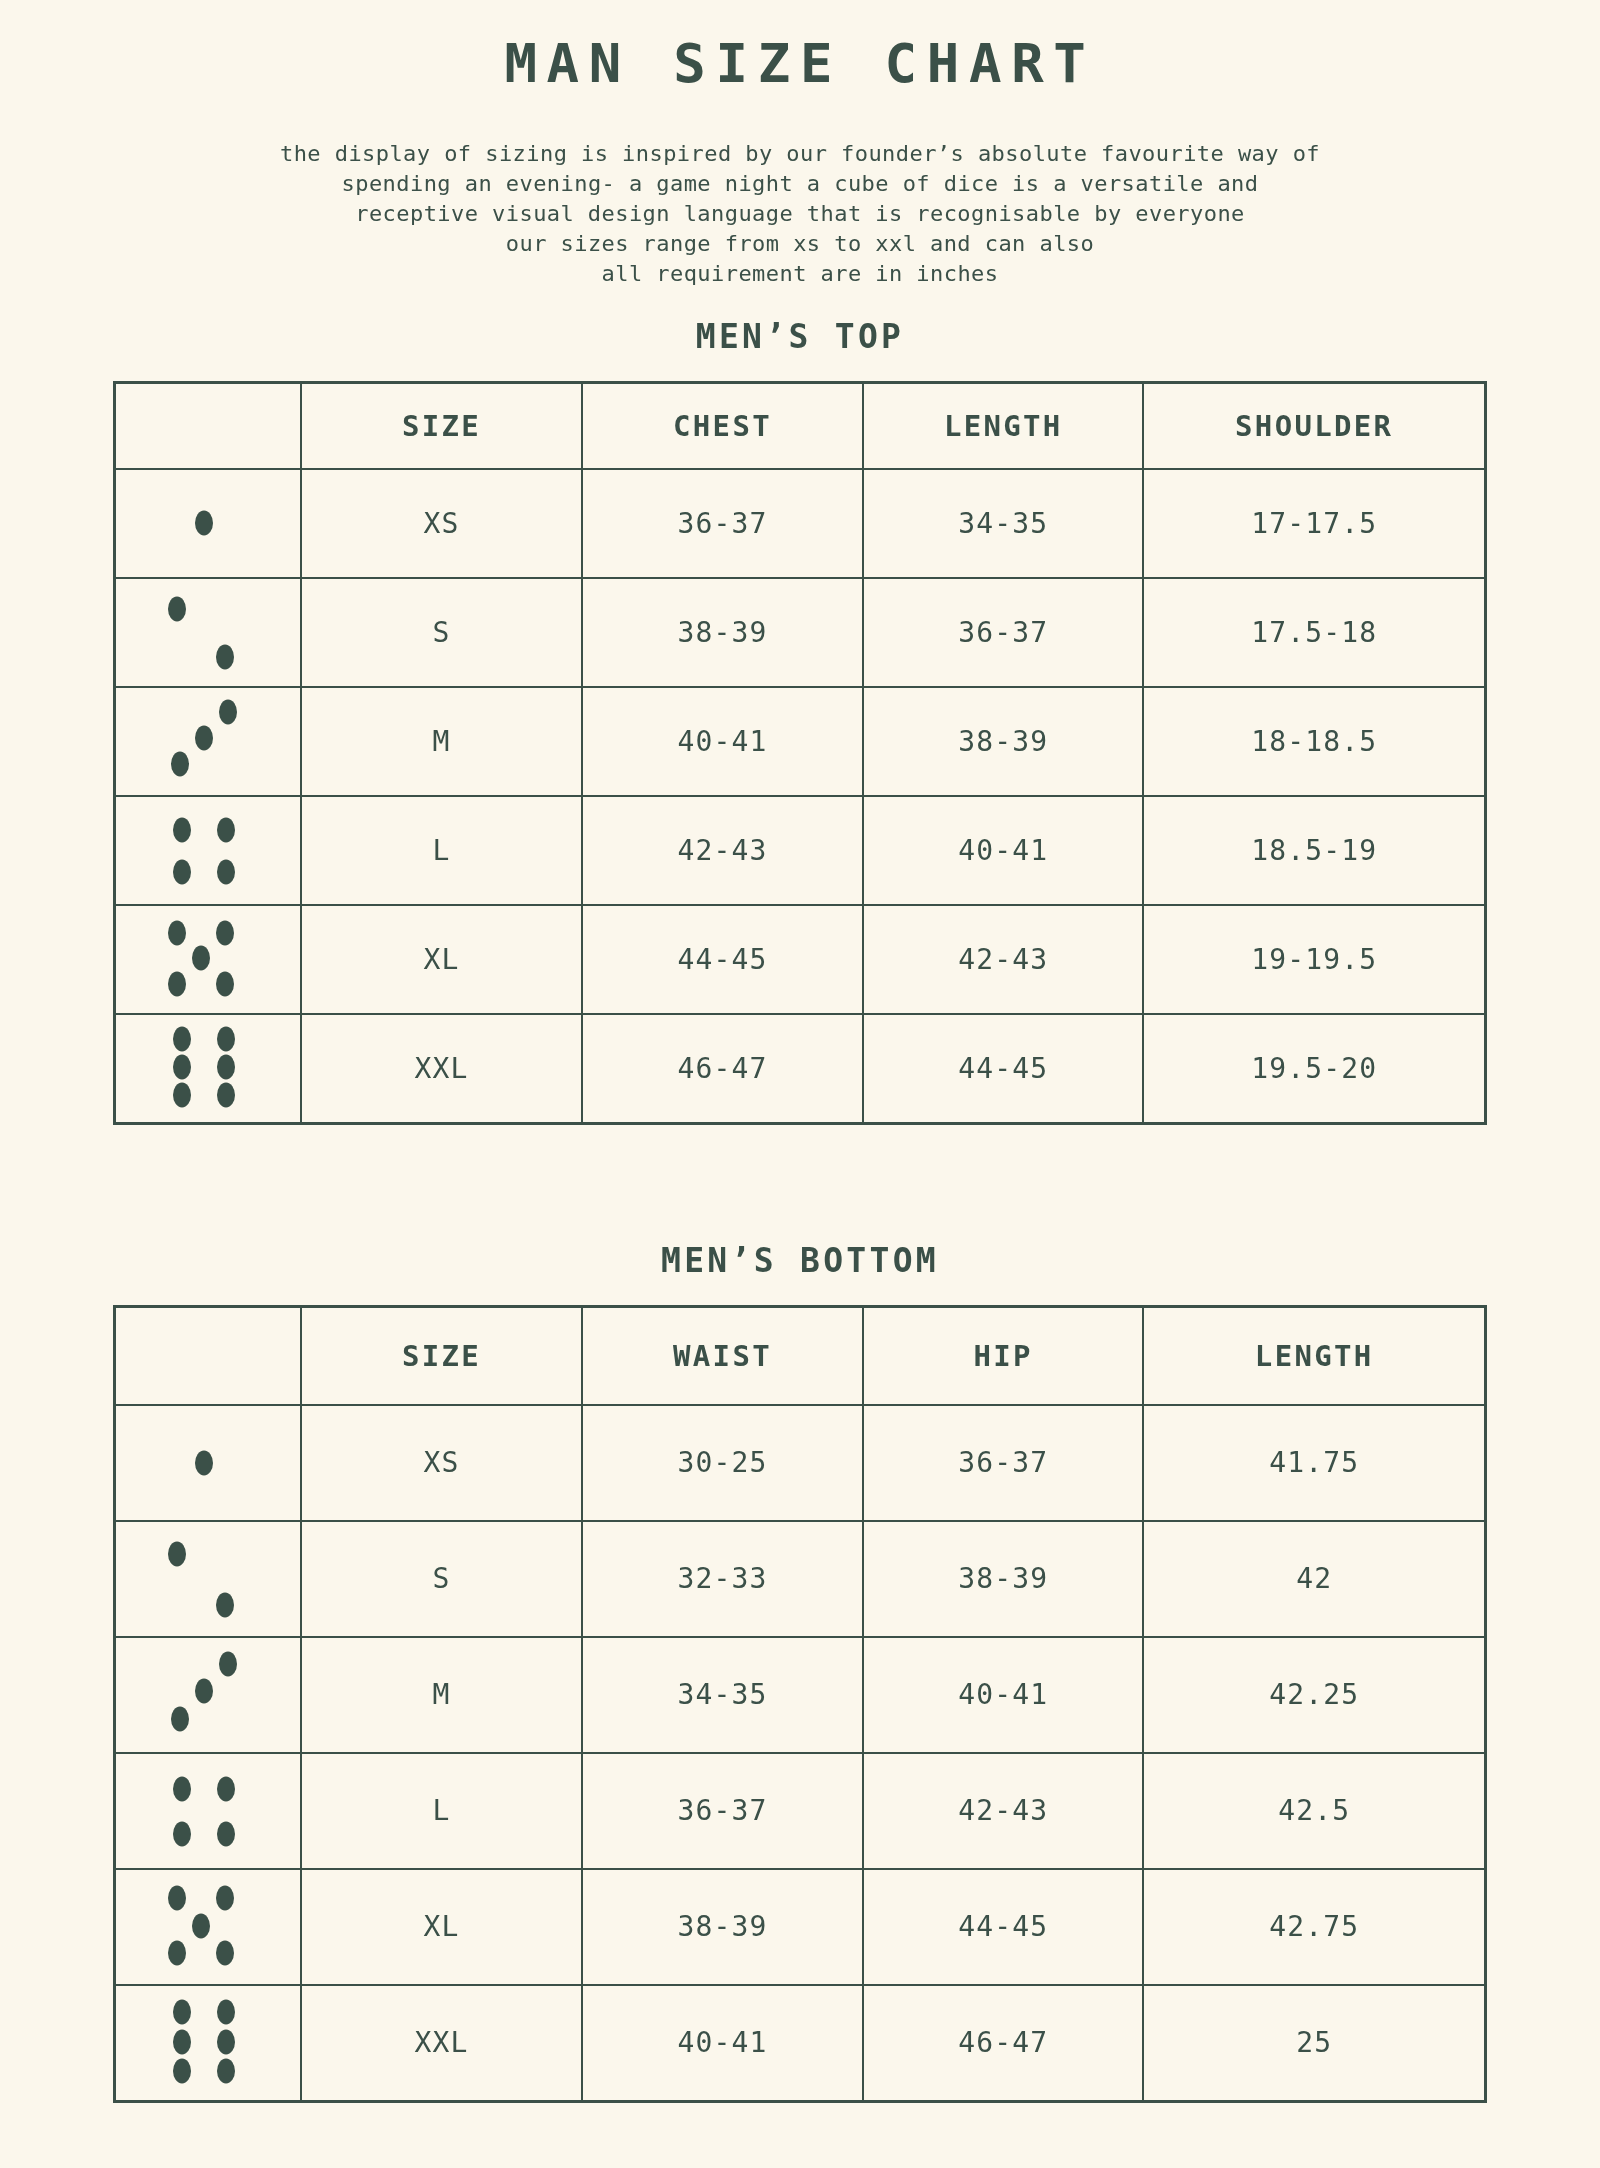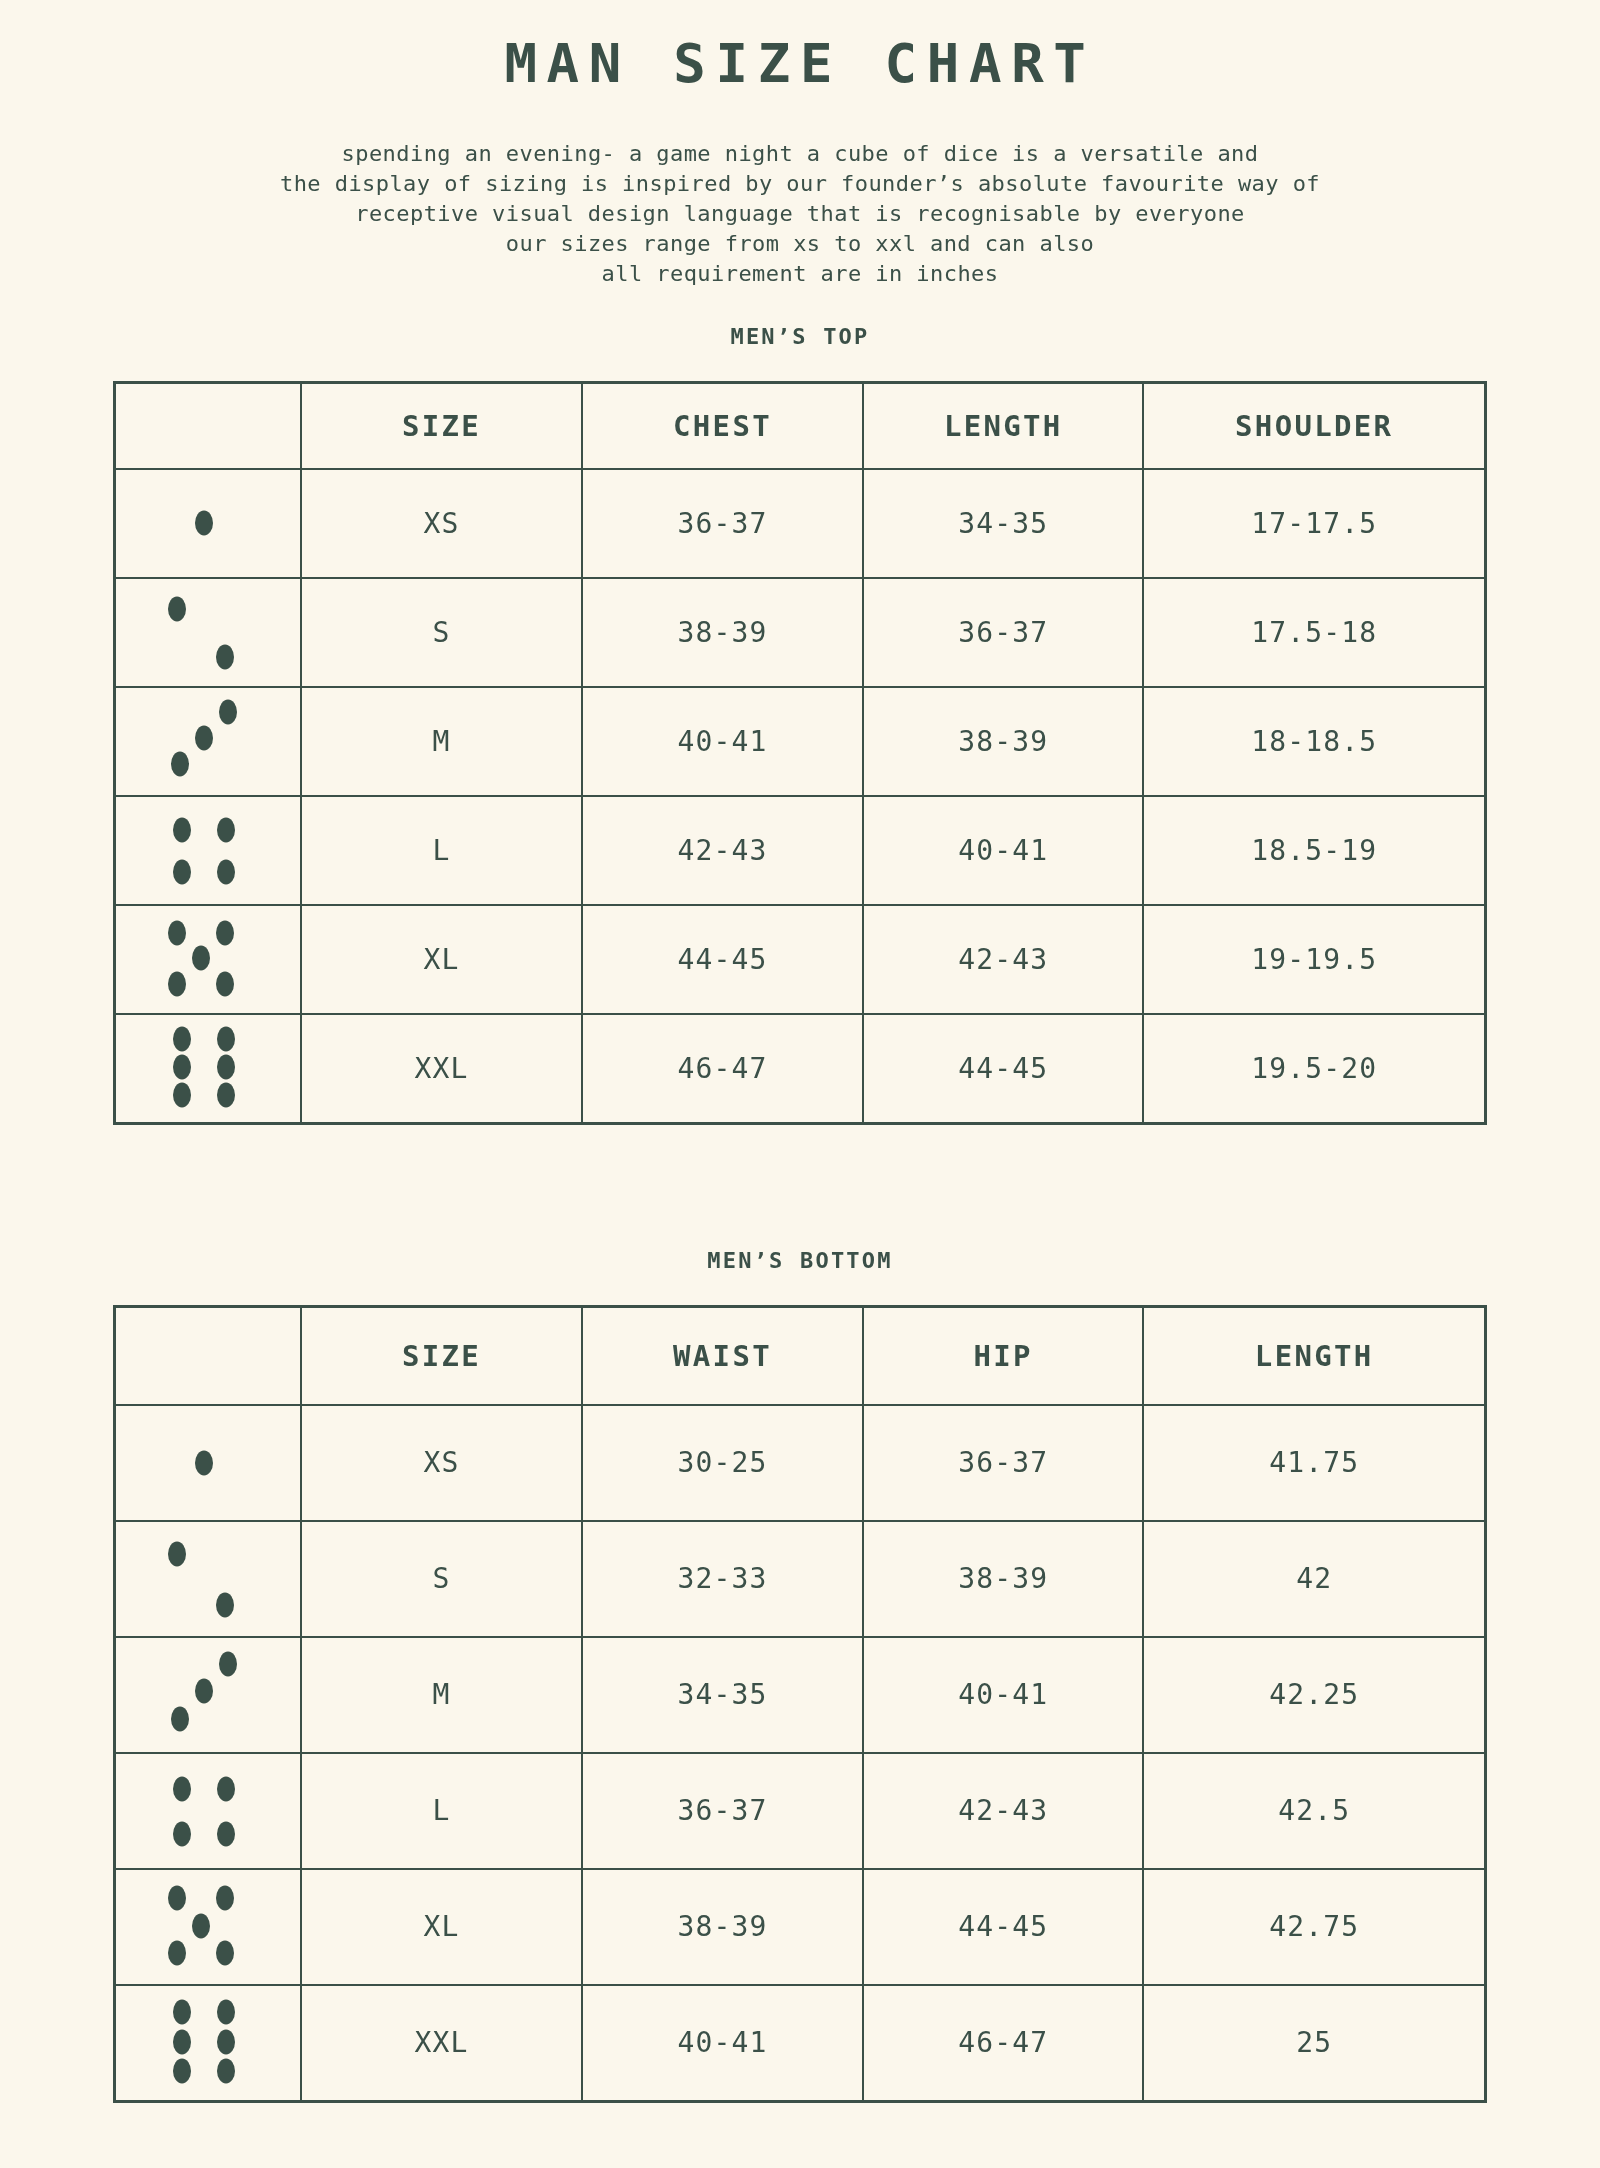--- a/index.html
+++ b/index.html
@@ -16,21 +16,21 @@
   .page-title{
     margin:0;text-align:center;
     font-size:54px;font-weight:700;letter-spacing:.18em;line-height:1.2;
   }
   .intro{
     margin-top:42px;text-align:center;
     font-size:22px;line-height:30px;letter-spacing:.02em;
   }
   .intro p{margin:0;}
   .section-title{
-    text-align:center;font-size:22px;font-weight:700;letter-spacing:.1em;line-height:36px;margin:0;
+    text-align:center;font-size:33px;font-weight:700;letter-spacing:.1em;line-height:36px;margin:0;
   }
   .section-title.top{margin-top:30px;}
   .section-title.bottom{margin-top:118px;}
   table.size-table{
     width:1374px;margin:26px auto 0 auto;
     border-collapse:collapse;table-layout:fixed;
     border:3px solid var(--ink);
   }
   .size-table th,.size-table td{
     border:2px solid var(--ink);
@@ -73,22 +73,22 @@
   .dice-6 .dot:nth-child(6){left:60%;top:75%;}
 </style>
 </head>
 <body>
 
 <div class="page">
 
   <h1 class="page-title">MAN SIZE CHART</h1>
 
   <div class="intro">
+    <p>the display of sizing is inspired by our founder’s absolute favourite way of</p>
     <p>spending an evening- a game night a cube of dice is a versatile and</p>
-    <p>the display of sizing is inspired by our founder’s absolute favourite way of</p>
     <p>receptive visual design language that is recognisable by everyone</p>
     <p>our sizes range from xs to xxl and can also</p>
     <p>all requirement are in inches</p>
   </div>
 
   <h2 class="section-title top">MEN’S TOP</h2>
 
   <table class="size-table table-top">
     <colgroup>
       <col style="width:13.6%">

